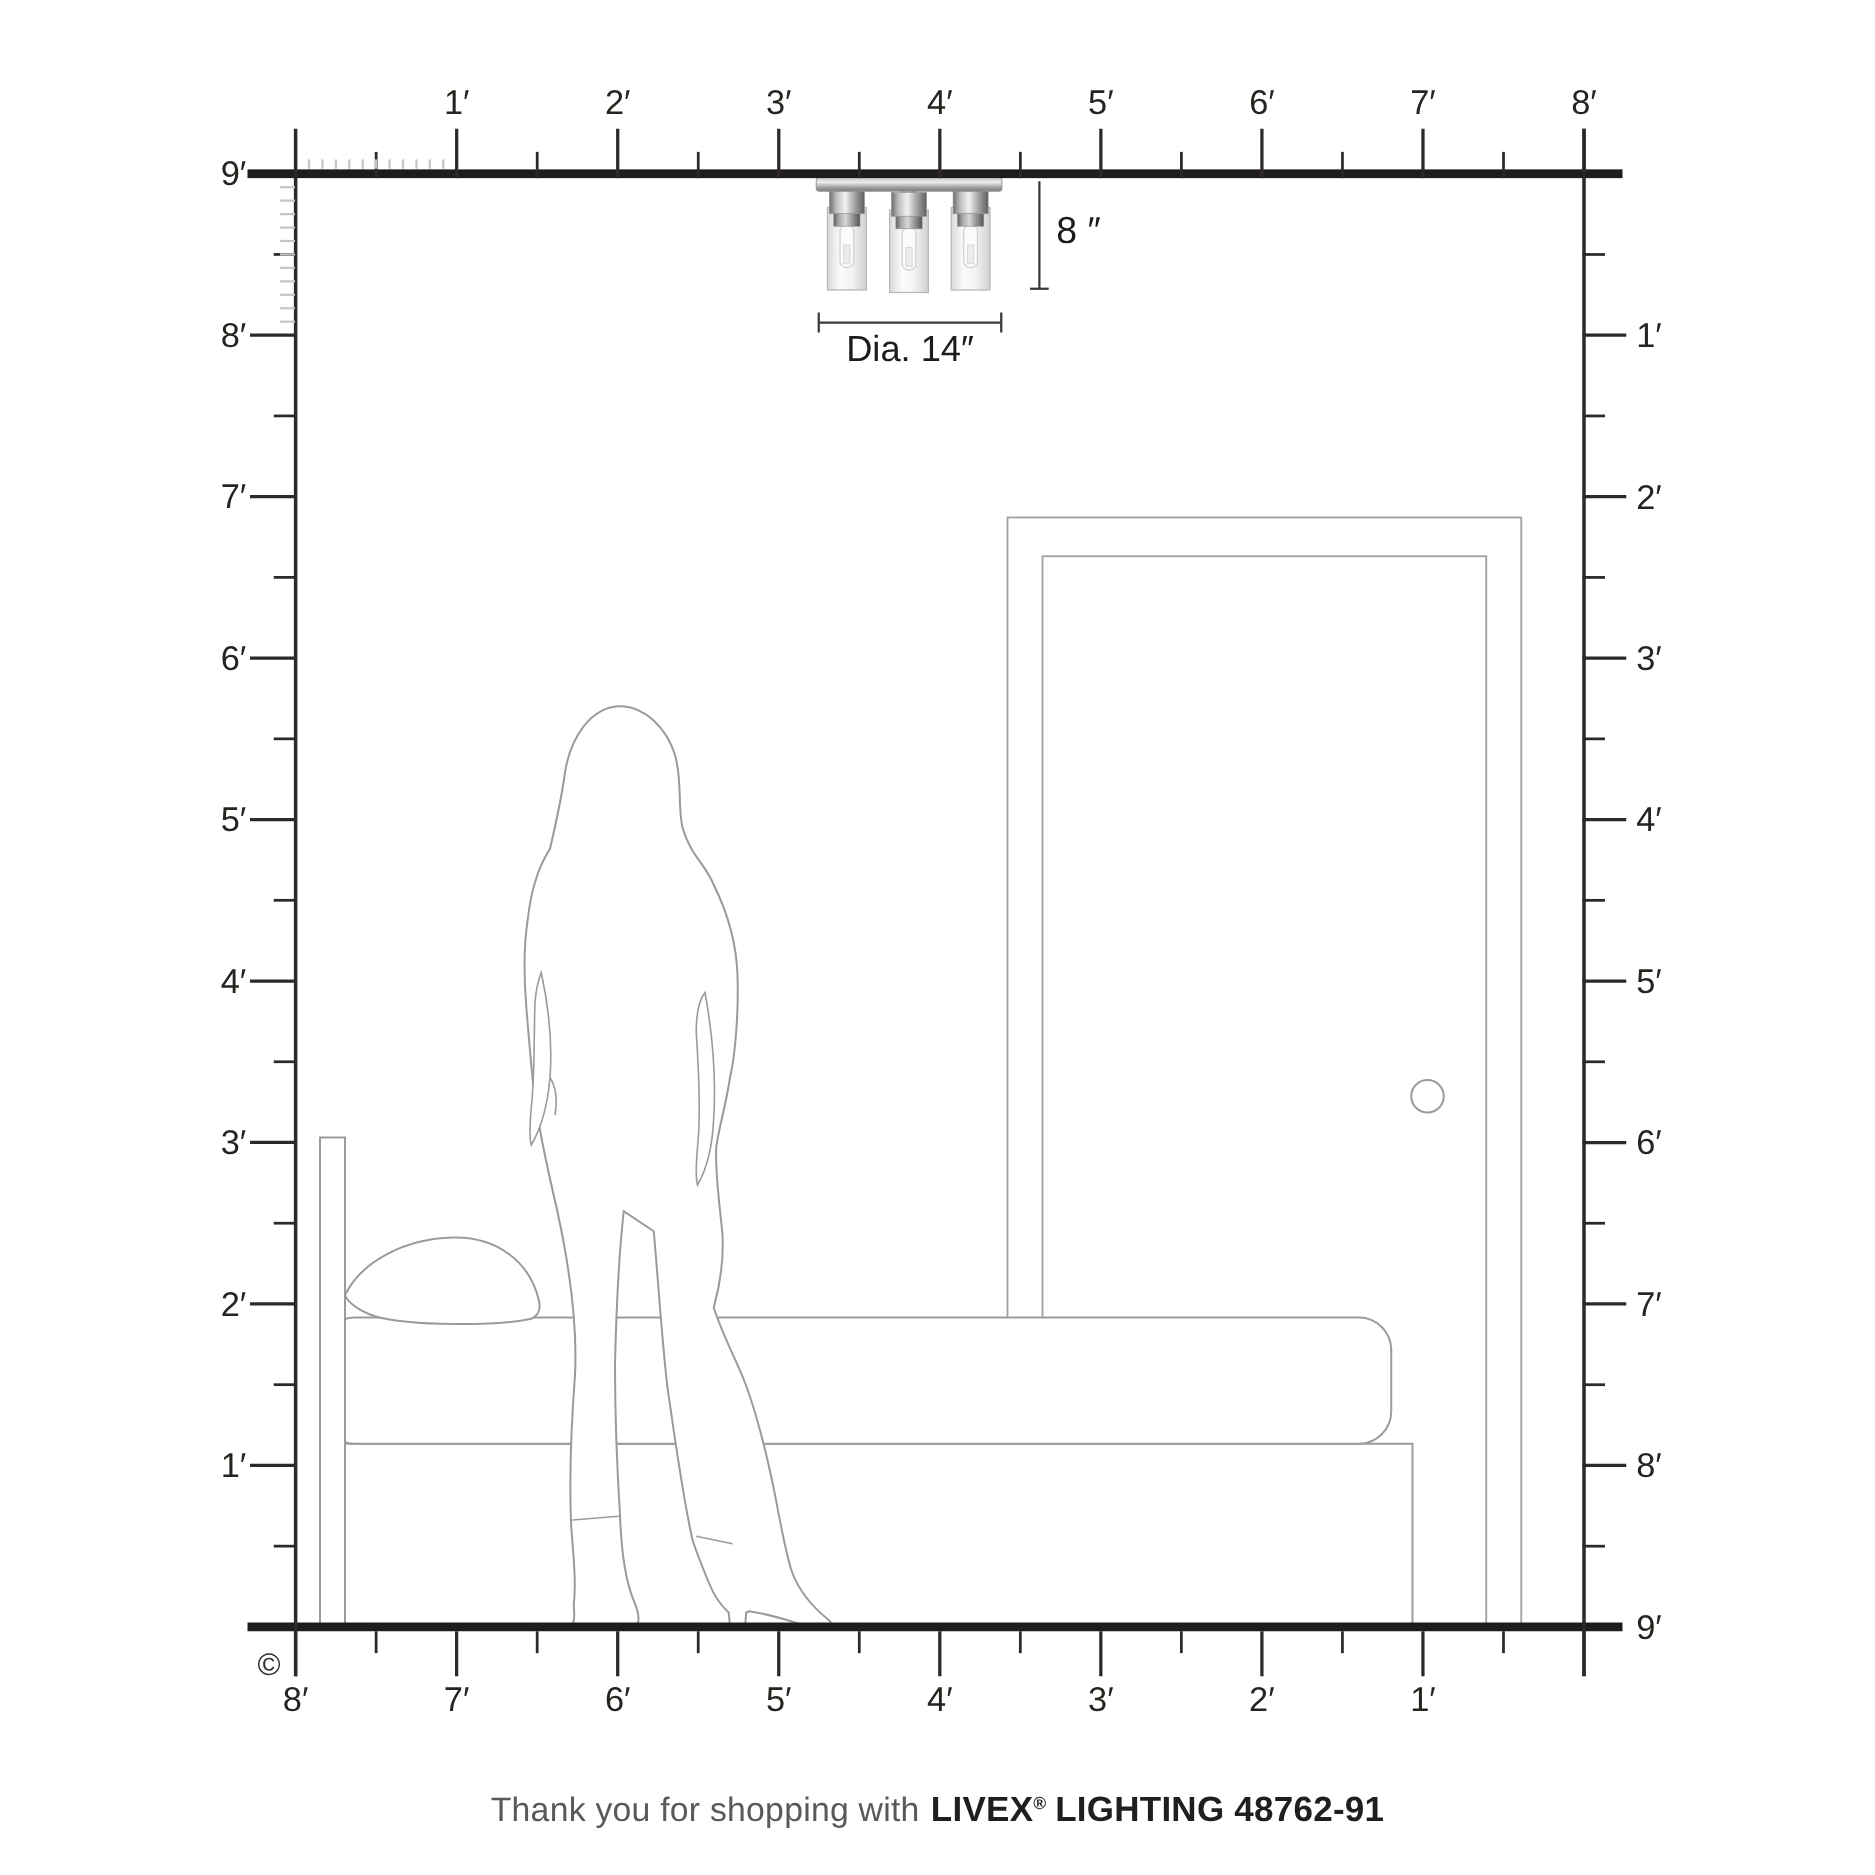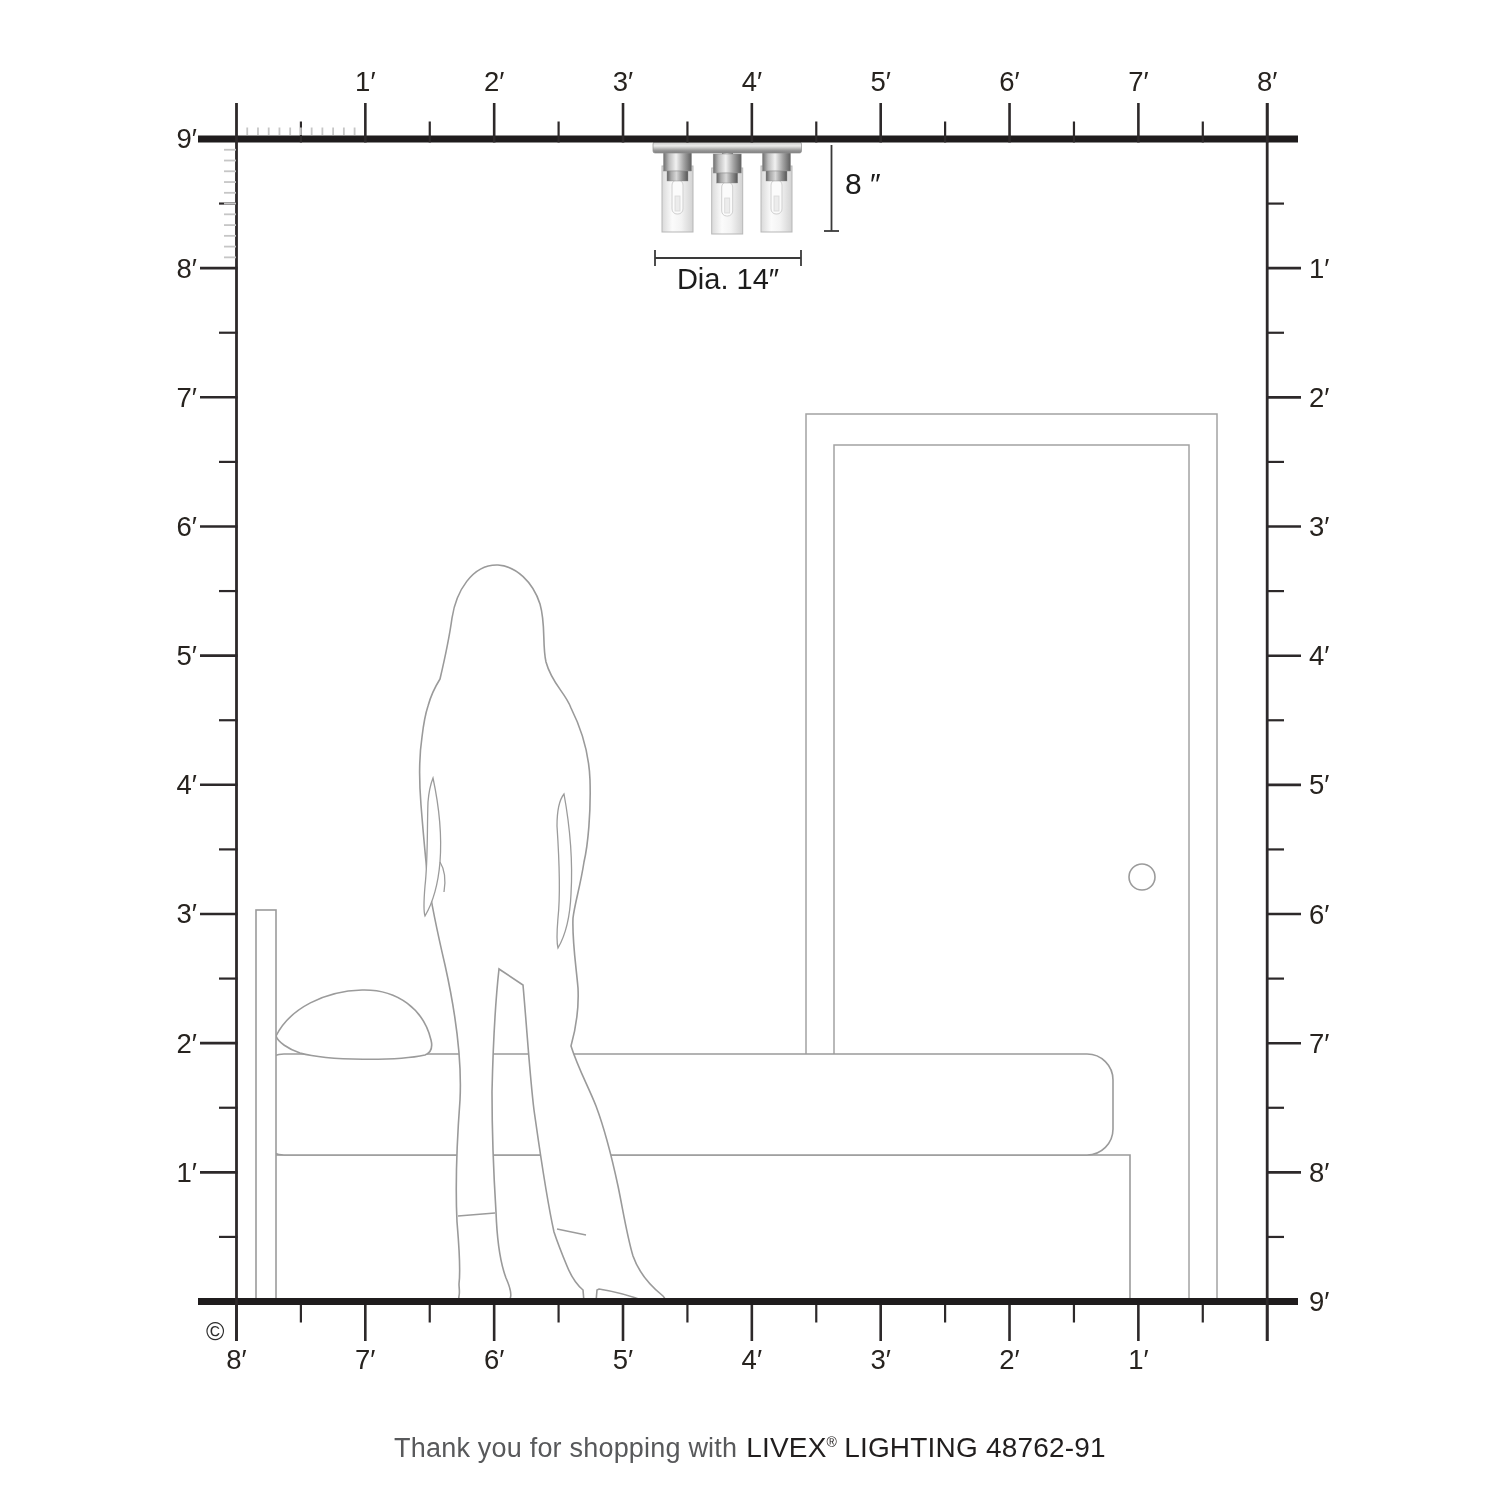--- a/index.html
+++ b/index.html
@@ -16,21 +16,21 @@
   .furn{fill:#ffffff;stroke:#9b9b9b;stroke-width:1.6;}
   .furn-thin{fill:#ffffff;stroke:#a3a3a3;stroke-width:1.5;}
   .detail{fill:#ffffff;stroke:#9b9b9b;stroke-width:1.3;}
   .dline{fill:none;stroke:#9b9b9b;stroke-width:1.3;}
   .dim{stroke:#3a3a3a;stroke-width:1.8;}
   .dimtext{font-size:30px;fill:#1c1c1c;}
   .dimtext2{font-size:29px;fill:#1c1c1c;}
   .copyright{font-size:25px;fill:#2d2d2d;}
   .footer{position:absolute;top:1432px;left:0;width:100%;text-align:center;
           font-size:27px;color:#58595b;letter-spacing:.2px;}
-  .footer .brandwrap{color:#211e1e;font-weight:normal;font-size:28px;margin-left:9px;margin-top:44px;}
+  .footer .brandwrap{color:#211e1e;font-weight:bold;font-size:28px;margin-left:9px;margin-top:44px;}
   .footer sup{font-size:14px;margin-right:7px;color:#211e1e;}
 </style>
 </head>
 <body>
 
 <div class="page">
 <svg width="1500" height="1500" viewBox="0 0 1500 1500">
   <defs>
     <linearGradient id="gMetalV" x1="0" y1="0" x2="0" y2="1">
       <stop offset="0" stop-color="#c9c9c9"></stop>

